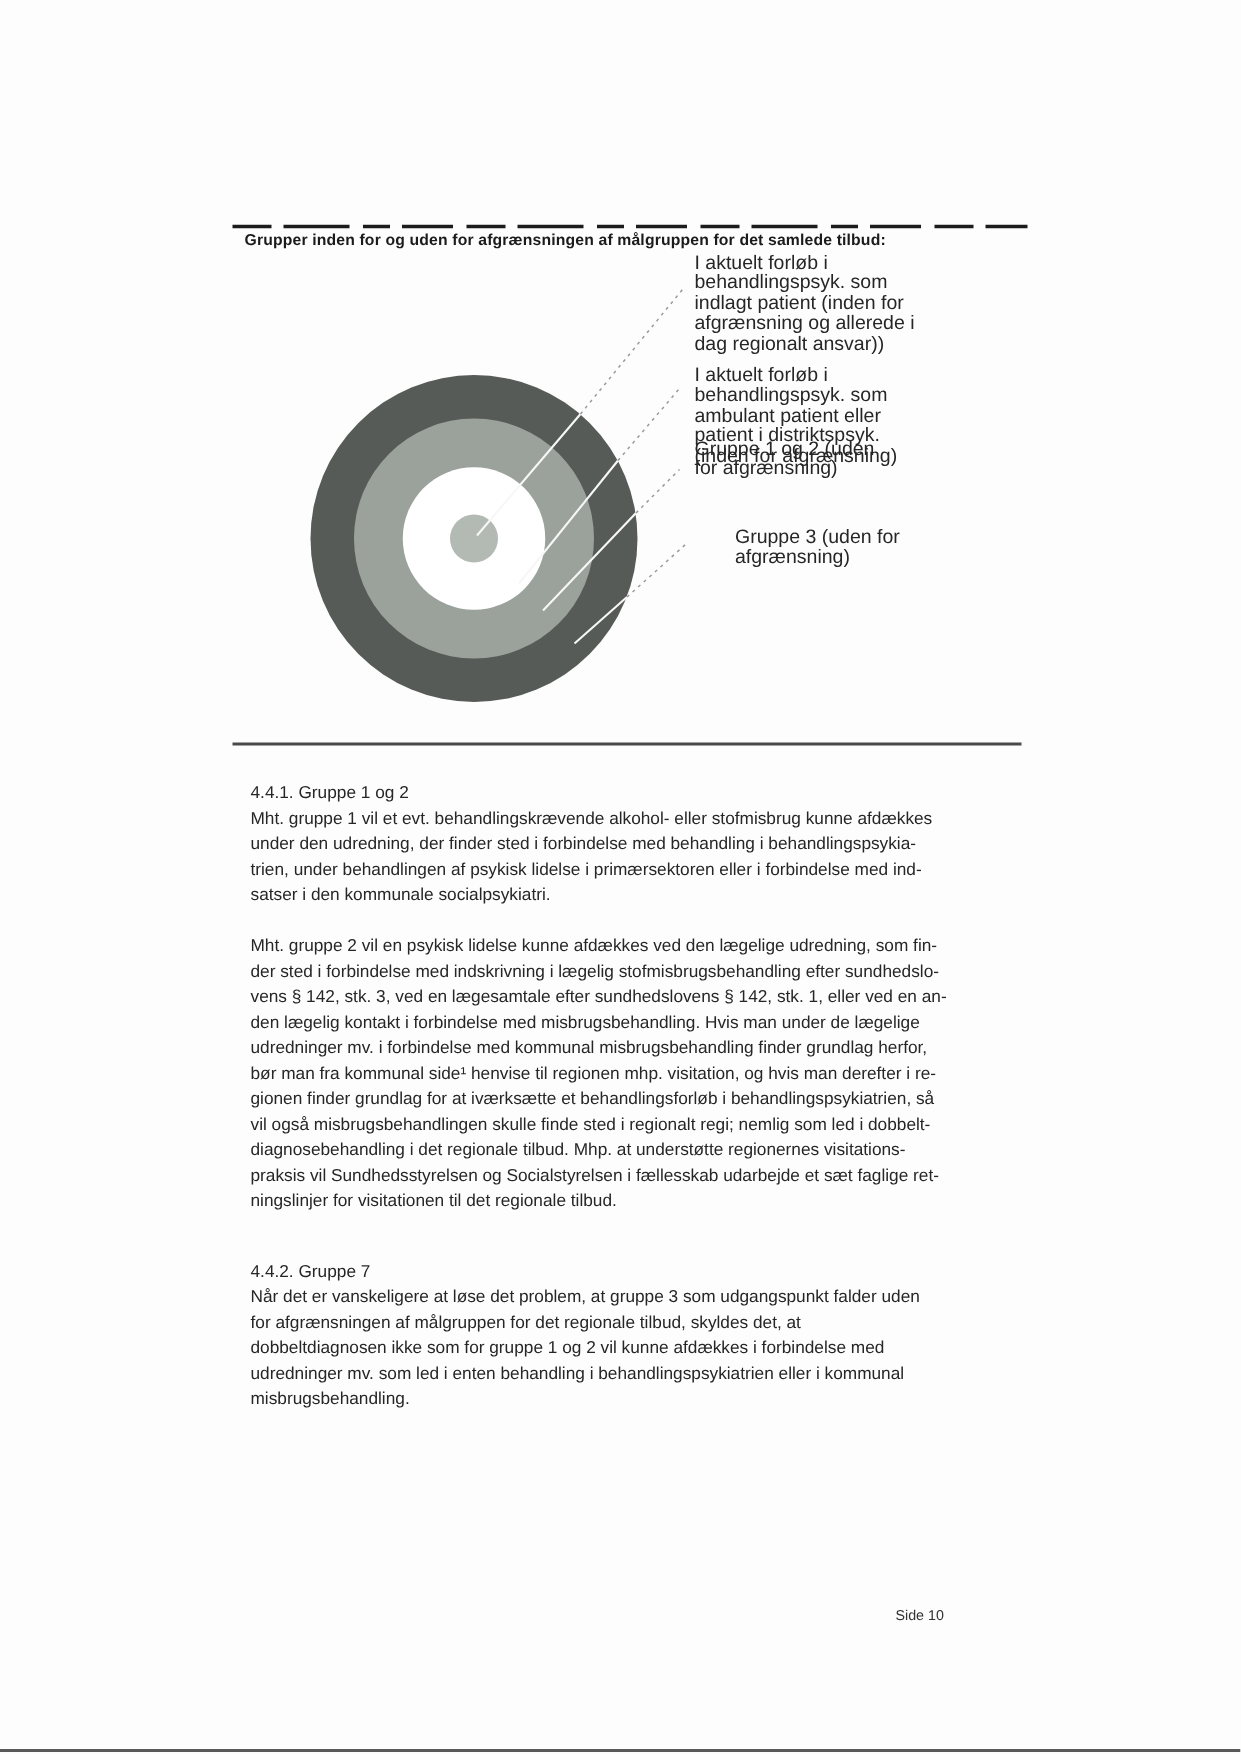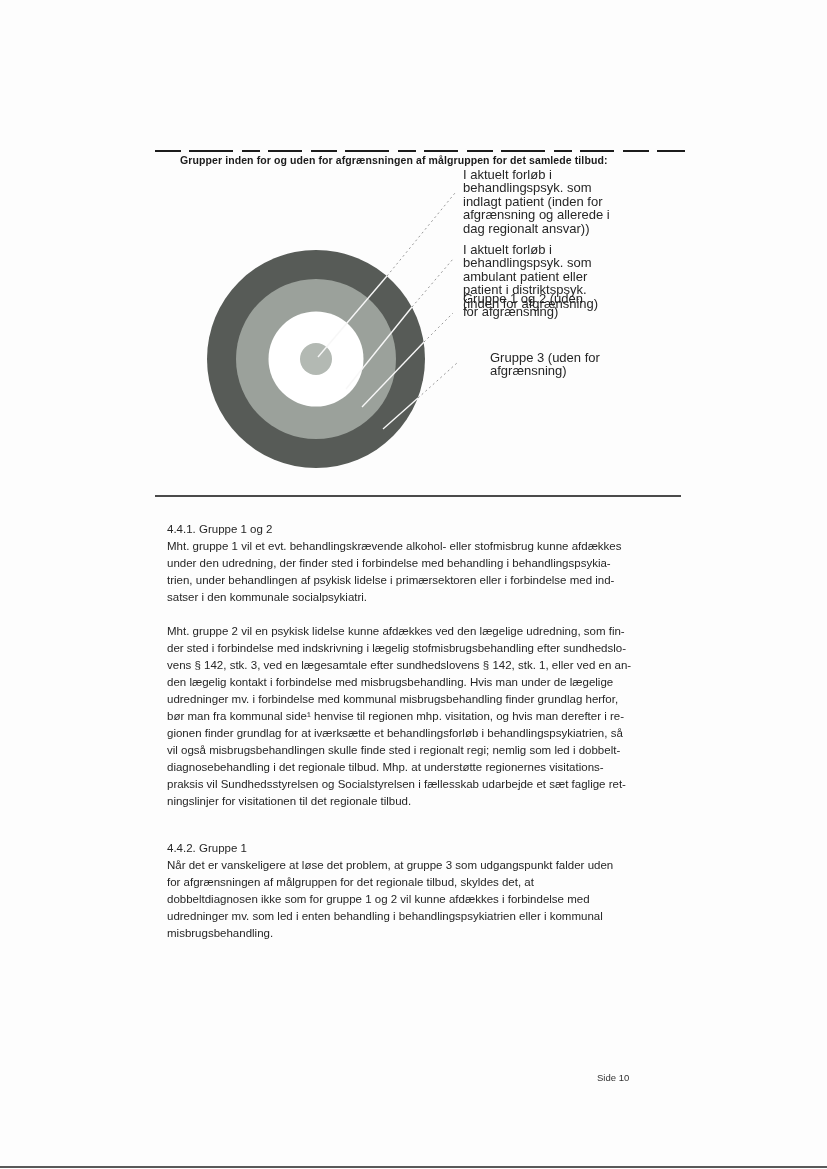--- a/index.html
+++ b/index.html
@@ -4,21 +4,21 @@
 <style>
   html,body{margin:0;padding:0;}
   body{
     width:827px;height:1169px;position:relative;
     background:#fdfdfd;
     font-family:"Liberation Sans","DejaVu Sans",sans-serif;
     color:#2b2b2b;overflow:hidden;
   }
   .figure-title{
     position:absolute;left:163px;top:154px;width:560px;
-    font-size:10.5px;font-weight:bold;color:#1b1b1b;letter-spacing:.1px;margin-left:17px;
+    font-size:10.5px;font-weight:bold;color:#1b1b1b;letter-spacing:.1px;
   }
   .diagram-svg{position:absolute;left:150px;top:160px;pointer-events:none;}
   .fig-label{
     position:absolute;width:150px;
     font-size:13px;line-height:13.4px;color:#262626;
     white-space:pre-line;
   }
   .fig-label-1{left:463px;top:168px;}
   .fig-label-2{left:463px;top:243px;}
   .fig-label-3{left:463px;top:292px;}
@@ -102,21 +102,21 @@
 den lægelig kontakt i forbindelse med misbrugsbehandling. Hvis man under de lægelige
 udredninger mv. i forbindelse med kommunal misbrugsbehandling finder grundlag herfor,
 bør man fra kommunal side¹ henvise til regionen mhp. visitation, og hvis man derefter i re-
 gionen finder grundlag for at iværksætte et behandlingsforløb i behandlingspsykiatrien, så
 vil også misbrugsbehandlingen skulle finde sted i regionalt regi; nemlig som led i dobbelt-
 diagnosebehandling i det regionale tilbud. Mhp. at understøtte regionernes visitations-
 praksis vil Sundhedsstyrelsen og Socialstyrelsen i fællesskab udarbejde et sæt faglige ret-
 ningslinjer for visitationen til det regionale tilbud.</p>
   </div>
   <div class="section">
-    <div class="section-heading">4.4.2. Gruppe 1</div>
+    <div class="section-heading">4.4.2. Gruppe 7</div>
     <p>Når det er vanskeligere at løse det problem, at gruppe 3 som udgangspunkt falder uden
 for afgrænsningen af målgruppen for det regionale tilbud, skyldes det, at
 dobbeltdiagnosen ikke som for gruppe 1 og 2 vil kunne afdækkes i forbindelse med
 udredninger mv. som led i enten behandling i behandlingspsykiatrien eller i kommunal
 misbrugsbehandling.</p>
   </div>
 </div>
 
 <div class="page-number">Side 10</div>
 

